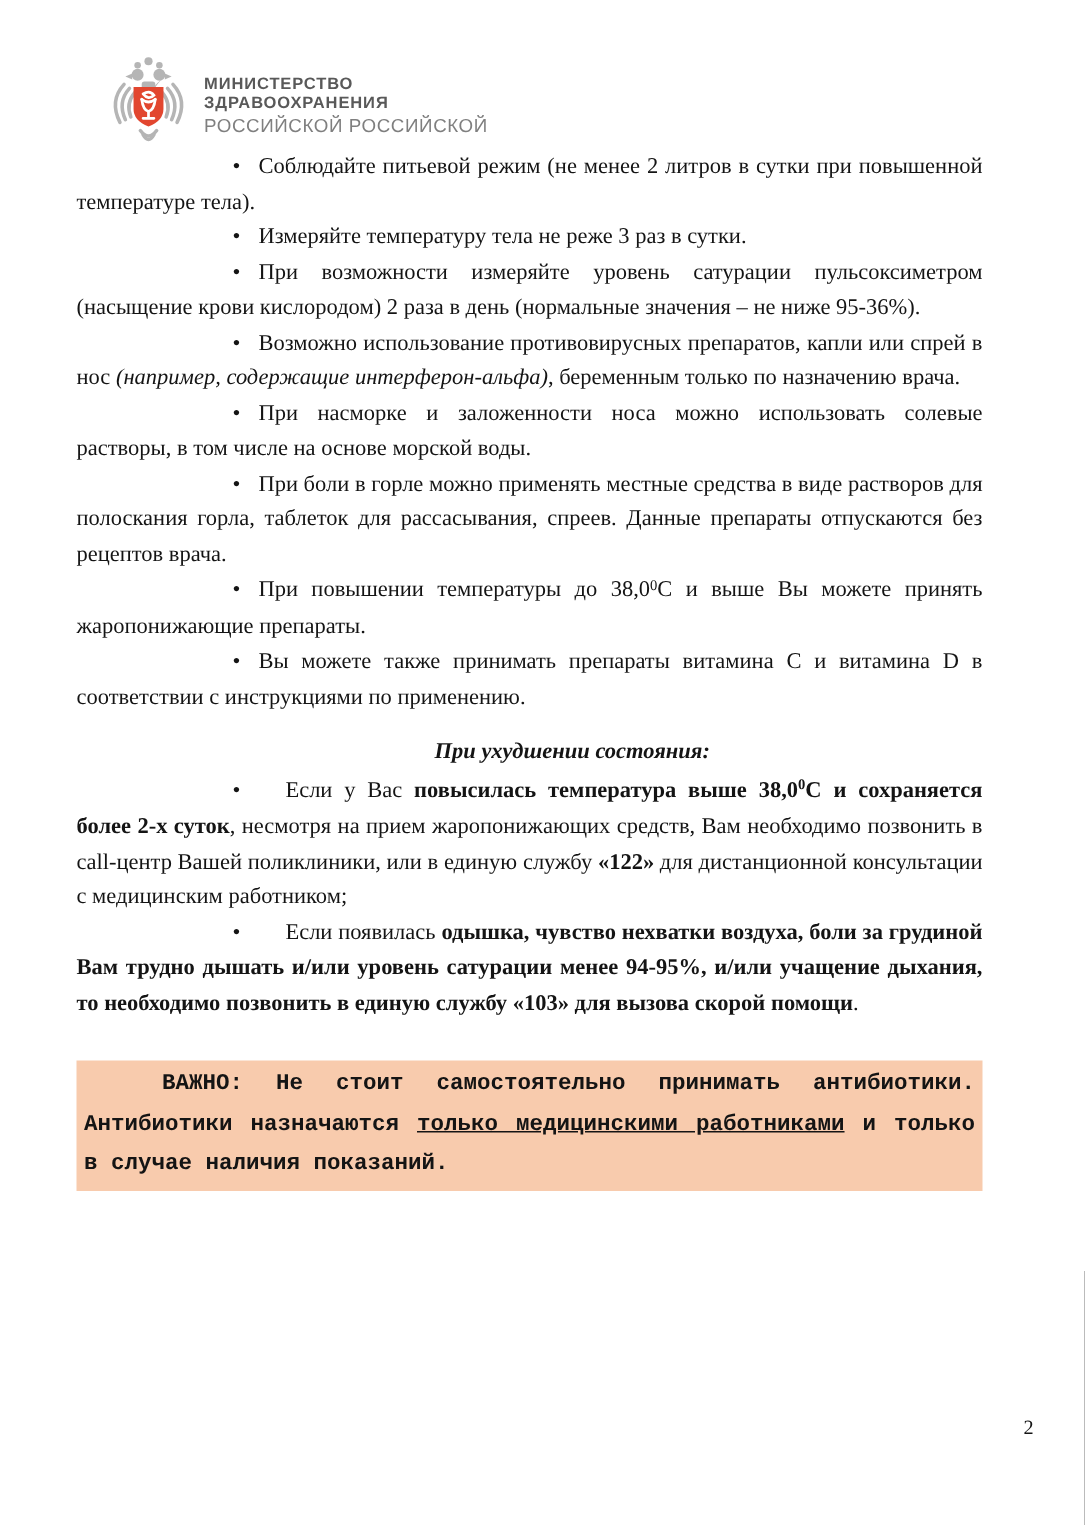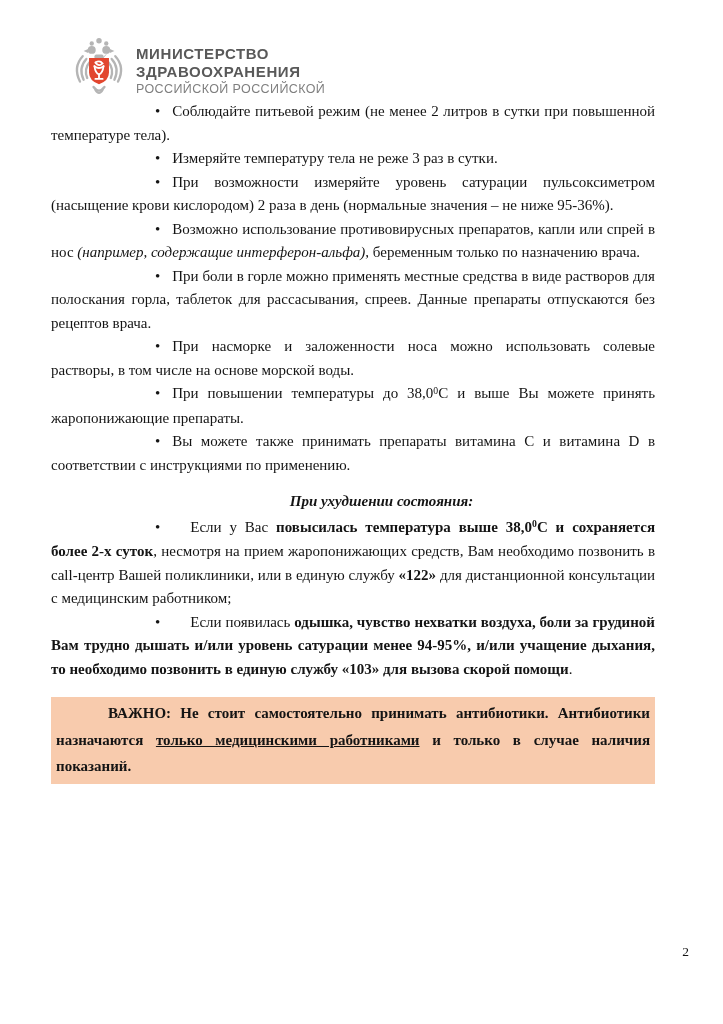--- a/index.html
+++ b/index.html
@@ -17,21 +17,21 @@
     position:absolute;left:70px;top:36px;
     display:flex;align-items:center;gap:8px;
   }
   .emblem{width:58px;height:64px;flex:0 0 auto;}
   .logo-text{
     font-family:"Liberation Sans","DejaVu Sans",sans-serif;
     line-height:1.22;
     padding-top:6px;
   }
   .logo-line-bold{
-    font-size:15px;font-weight:bold;letter-spacing:.6px;
+    font-size:11px;font-weight:bold;letter-spacing:.6px;
     color:var(--logo-dark,#595959);
   }
   .logo-line-reg{
     font-size:12.5px;font-weight:normal;letter-spacing:.4px;
     color:var(--logo-light,#7f7f7f);
   }
   
   .content{
     position:absolute;left:51px;top:100px;width:604px;
     font-size:15px;line-height:23.5px;
@@ -49,26 +49,27 @@
   .footnote{
     font-style:italic;font-size:13.5px;line-height:23.5px;
     text-indent:65px;margin-top:2px !important;
   }
   .section-heading{
     font-weight:bold;font-style:italic;
     text-indent:57px;text-align:center;
     margin-top:13px !important;margin-bottom:2px !important;
   }
   .important-box{
-    margin-top:16px;
+    margin-top:26px;
     background:var(--highlight,#F8CBAD);
     padding:3px 5px 4px 5px;
     line-height:26.5px;
     font-weight:bold;
     text-indent:52px;
+    font-family:Liberation Mono, monospace;
   }
   
   .page-number{
     position:absolute;top:944px;right:34px;
     font-size:13.5px;
   }
 </style>
 </head>
 <body>
 
@@ -120,22 +121,22 @@
     </div>
   </header>
 
   <main class="content">
 
     <section class="main-list">
         <p class="bullet"><span class="marker">•</span><span>Соблюдайте питьевой режим (не менее 2 литров в сутки при повышенной температуре тела).</span></p>
         <p class="bullet"><span class="marker">•</span><span>Измеряйте температуру тела не реже 3 раз в сутки.</span></p>
         <p class="bullet"><span class="marker">•</span><span>При возможности измеряйте уровень сатурации пульсоксиметром (насыщение крови кислородом) 2 раза в день (нормальные значения – не ниже 95-36%).</span></p>
         <p class="bullet"><span class="marker">•</span><span>Возможно использование противовирусных препаратов, капли или спрей в нос </span><span class="i">(например, содержащие интерферон-альфа)</span><span>, беременным только по назначению врача.</span></p>
+        <p class="bullet"><span class="marker">•</span><span>При насморке и заложенности носа можно использовать солевые растворы, в том числе на основе морской воды.</span></p>
         <p class="bullet"><span class="marker">•</span><span>При боли в горле можно применять местные средства в виде растворов для полоскания горла, таблеток для рассасывания, спреев. Данные препараты отпускаются без рецептов врача.</span></p>
-        <p class="bullet"><span class="marker">•</span><span>При насморке и заложенности носа можно использовать солевые растворы, в том числе на основе морской воды.</span></p>
         <p class="bullet"><span class="marker">•</span><span>При повышении температуры до 38,0</span><span class="sup">0</span><span>С и выше Вы можете принять жаропонижающие препараты.</span></p>
         <p class="bullet"><span class="marker">•</span><span>Вы можете также принимать препараты витамина С и витамина D в соответствии с инструкциями по применению.</span></p>
       </section>
 
 
     <p class="section-heading">При ухудшении состояния:</p>
 
     <section class="worse-list">
         <p class="bullet"><span class="marker">•</span><span>Если у Вас </span><span class="b">повысилась температура выше 38,0</span><span class="b sup">0</span><span class="b">С и сохраняется более 2-х суток</span><span>, несмотря на прием жаропонижающих средств, Вам необходимо позвонить в call-центр Вашей поликлиники, или в единую службу </span><span class="b">«122»</span><span> для дистанционной консультации с медицинским работником;</span></p>
         <p class="bullet"><span class="marker">•</span><span>Если появилась </span><span class="b">одышка, чувство нехватки воздуха, боли за грудиной Вам трудно дышать и/или уровень сатурации менее 94-95%, и/или учащение дыхания, то необходимо позвонить в единую службу «103» для вызова скорой помощи</span><span>.</span></p>

